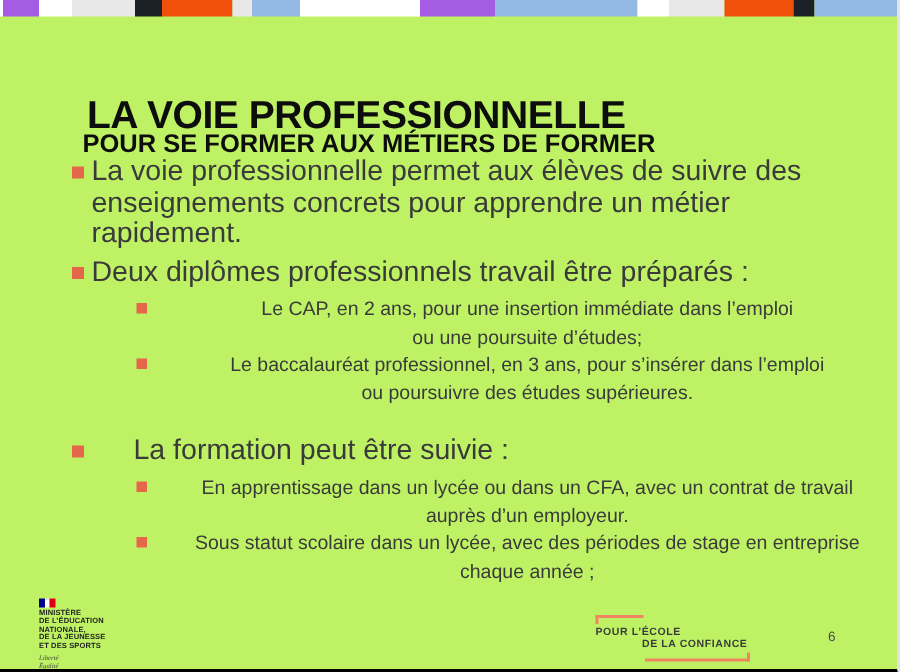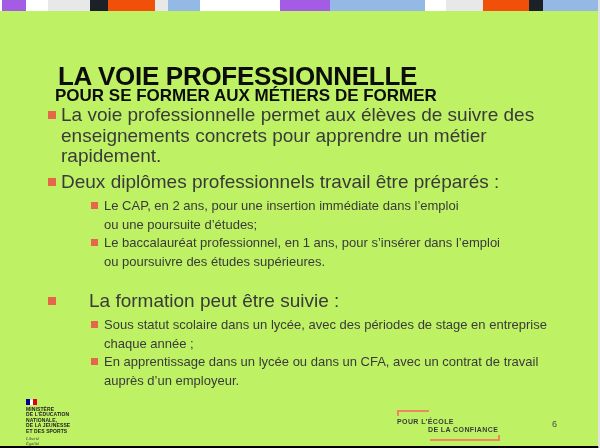--- a/index.html
+++ b/index.html
@@ -37,21 +37,21 @@
     white-space:pre-line;width:505px;
   }
   .sub-list{position:absolute;}
   .sub-item{display:flex;}
   .sub-item .sq{
     width:7px;height:7px;background:var(--bullet,#e5674a);
     flex-shrink:0;margin-top:5px;margin-right:6px;
   }
   .sub-item .txt{
     font-size:13px;line-height:18.6px;color:#3a3a3a;
-    white-space:pre-line;width:495px;
+    white-space:pre-line;width:495px;text-align:center;
   }
 
   
   .ministry{position:absolute;left:26px;top:399px;}
   .flag{display:flex;width:11px;height:6px;margin-bottom:2px;}
   .flag i{flex:1;}
   .flag .b{background:#000091;}
   .flag .w{background:#ffffff;border-top:0.5px solid #ddd;}
   .flag .r{background:#e1000f;}
   .ministry .name{
@@ -122,40 +122,40 @@
   </div>
 
   <div class="sub-list" style="left:91px;top:197px;">
     <div class="sub-item">
       <span class="sq"></span>
       <div class="txt">Le CAP, en 2 ans, pour une insertion immédiate dans l’emploi
 ou une poursuite d’études;</div>
     </div>
     <div class="sub-item">
       <span class="sq"></span>
-      <div class="txt">Le baccalauréat professionnel, en 1 ans, pour s’insérer dans l’emploi
+      <div class="txt">Le baccalauréat professionnel, en 3 ans, pour s’insérer dans l’emploi
 ou poursuivre des études supérieures.</div>
     </div>
   </div>
 
   <div class="bullet-row" style="left:48px;top:291px;gap:28px;">
     <span class="sq"></span>
     <div class="txt">La formation peut être suivie :</div>
   </div>
 
   <div class="sub-list" style="left:91px;top:316px;">
     <div class="sub-item">
       <span class="sq"></span>
-      <div class="txt">Sous statut scolaire dans un lycée, avec des périodes de stage en entreprise
-chaque année ;</div>
+      <div class="txt">En apprentissage dans un lycée ou dans un CFA, avec un contrat de travail
+auprès d’un employeur.</div>
     </div>
     <div class="sub-item">
       <span class="sq"></span>
-      <div class="txt">En apprentissage dans un lycée ou dans un CFA, avec un contrat de travail
-auprès d’un employeur.</div>
+      <div class="txt">Sous statut scolaire dans un lycée, avec des périodes de stage en entreprise
+chaque année ;</div>
     </div>
   </div>
 
   <div class="ministry">
     <span class="flag">
         <i class="b"></i>
         <i class="w"></i>
         <i class="r"></i>
       </span>
     <div class="name">MINISTÈRE

